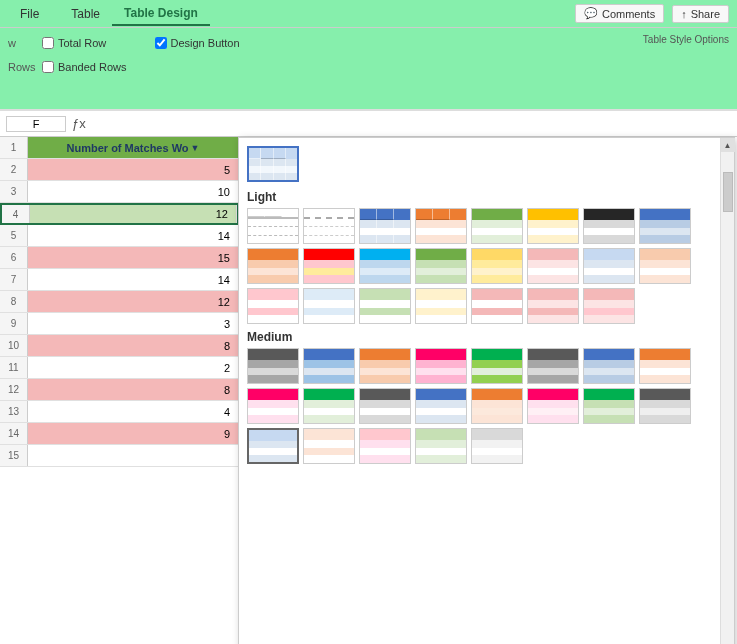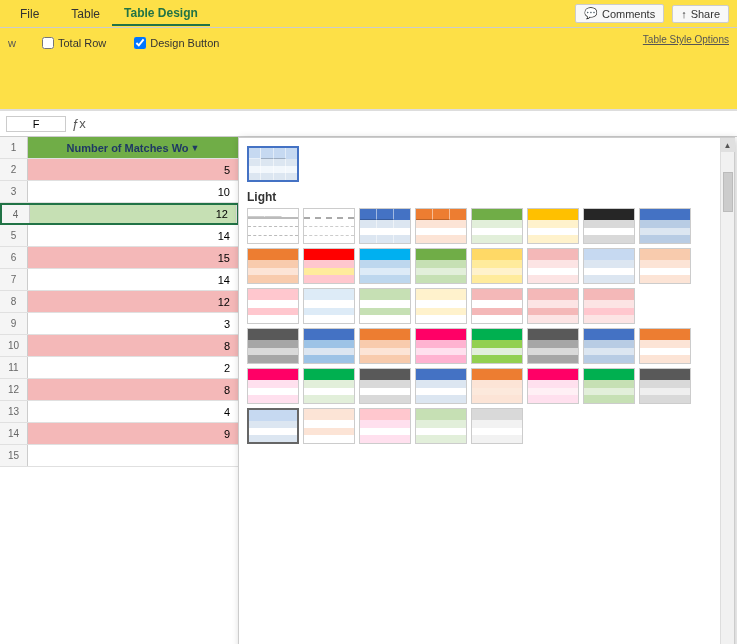--- a/index.html
+++ b/index.html
@@ -8,21 +8,21 @@
       font-size: 12px;
       background: #fff;
       width: 737px;
       height: 644px;
       overflow: hidden;
       position: relative;
     }
 
     
     .ribbon {
-      background: #fde047;
+      background: #86efac;
       border-bottom: 1px solid #ddd;
     }
 
     .ribbon-tabs {
       display: flex;
       align-items: center;
       padding: 0 8px;
       height: 28px;
       border-bottom: 1px solid #ccc;
     }
@@ -334,29 +334,34 @@
     </div>
   </div>
 
   <div class="options-columns">
     <div class="options-col">
       <div class="option-item">
         <span style="width:30px;font-size:11px;color:#555;">w</span>
         <input type="checkbox" style="">
         <label style="font-size:11px;">Total Row</label>
       </div>
+      <div class="option-item">
+        <span style="width:30px;font-size:11px;color:#555;">Rows</span>
+        <input type="checkbox" style="">
+        <label style="font-size:11px;">Banded Rows</label>
+      </div>
     </div>
     <div class="options-col" style="margin-left:8px;">
       <div class="option-item">
         <input type="checkbox" checked="" style="">
         <label style="font-size:11px;">Design Button</label>
       </div>
     </div>
     <div style="margin-left:auto; display:flex; align-items:flex-end;">
-      <span style="font-size:10px;color:#555;text-decoration:underline;">Table Style Options</span>
+      <span style="font-size:10px;color:#555;">Table Style Options</span>
     </div>
   </div>
 </div>
 
 <div class="formula-bar">
   <input class="name-box" value="F" style="">
   <span style="margin-right:6px;font-size:13px;color:#555;">ƒx</span>
   <span class="formula-content"></span>
 </div>
 
@@ -689,20 +694,21 @@
         <div class="style-thumb">
           <div class="thumb-inner">
             <div class="thumb-row header" style="background:#f4b8b8;flex:1.5;"></div>
             <div class="thumb-row" style="background:#fce4e4;"></div>
             <div class="thumb-row" style="background:#ffc7ce;"></div>
             <div class="thumb-row" style="background:#fce4e4;"></div>
           </div>
         </div>
       </div>
 
+      <div class="section-label">Medium</div>
       <div class="styles-grid">
 
         <div class="style-thumb">
           <div class="thumb-inner">
             <div class="thumb-row header" style="background:#595959;flex:1.5;"></div>
             <div class="thumb-row" style="background:#a6a6a6;"></div>
             <div class="thumb-row" style="background:#d9d9d9;"></div>
             <div class="thumb-row" style="background:#a6a6a6;"></div>
           </div>
         </div>

